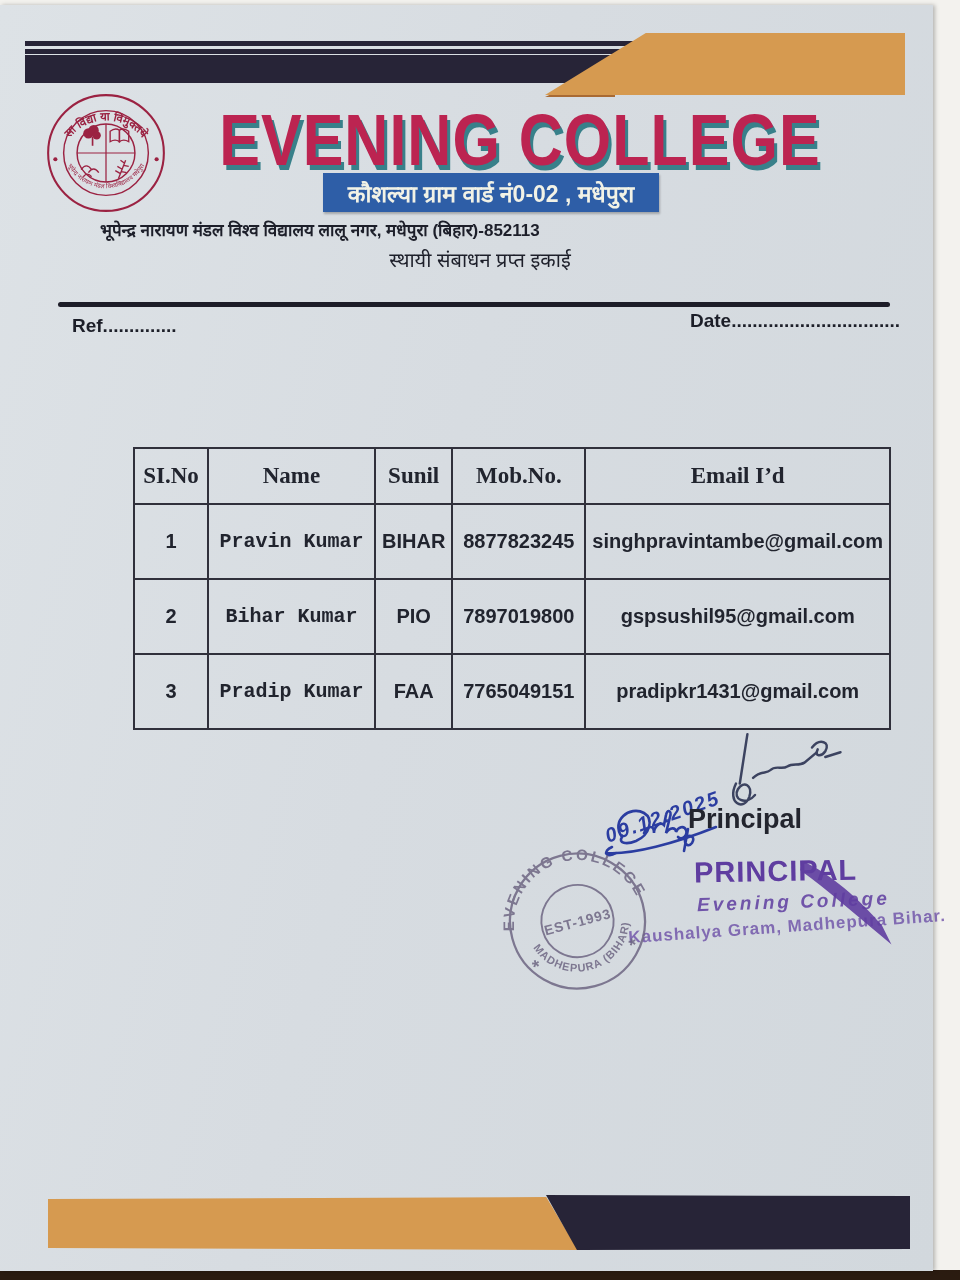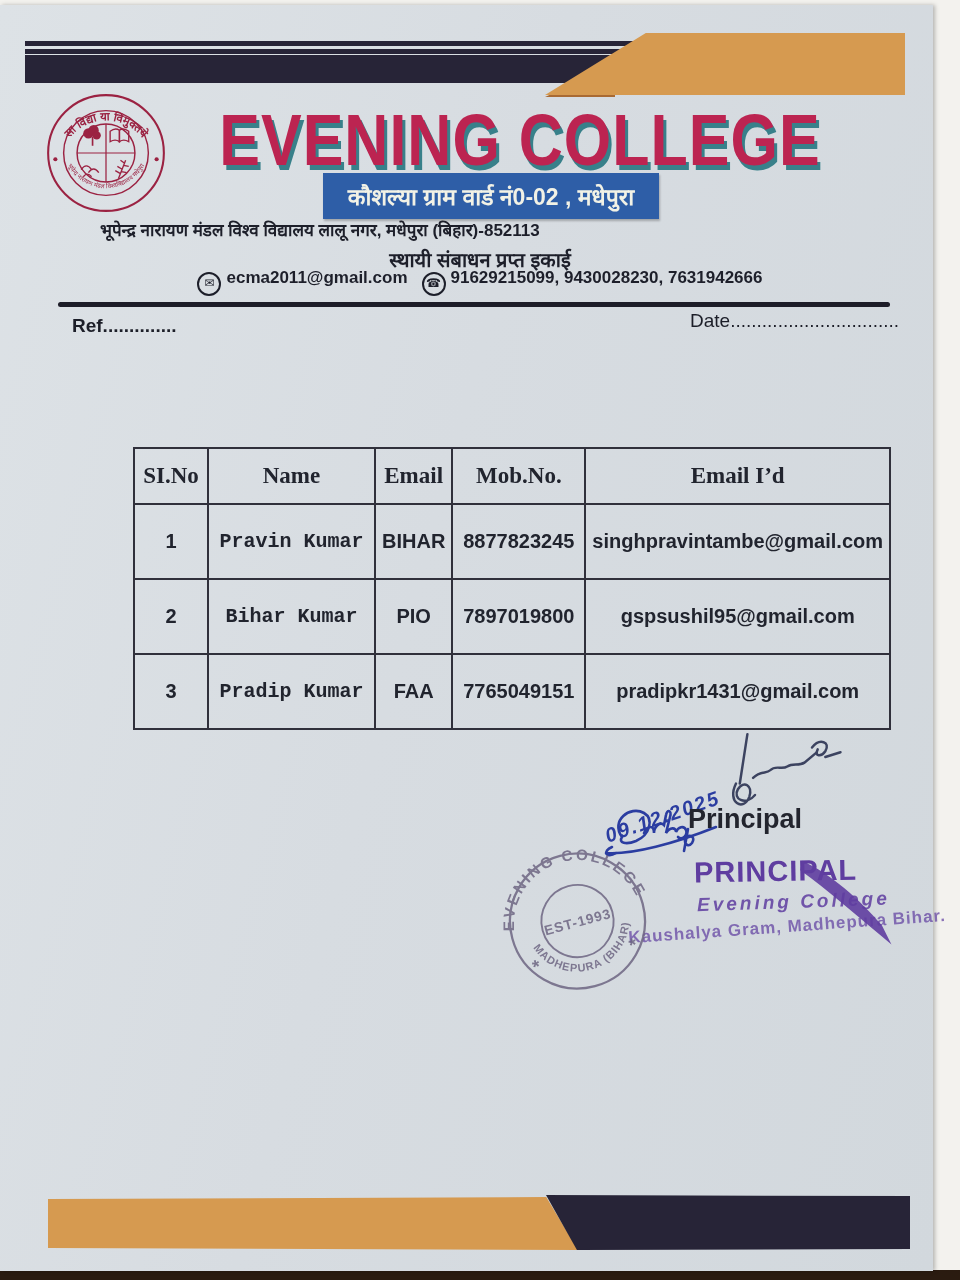--- a/index.html
+++ b/index.html
@@ -18,34 +18,34 @@
     clip-path:polygon(0 0,100% 0,94% 100%,0 100%);}
   .orange-shadow{position:absolute;left:545px;top:60px;width:70px;height:32px;background:#a96a33;
     clip-path:polygon(100% 0,100% 100%,0 100%);}
   .orange-band{position:absolute;left:545px;top:28px;width:360px;height:62px;background:#d69a50;
     clip-path:polygon(28% 0,100% 0,100% 100%,0 100%);}
   
   .title{position:absolute;left:150px;top:94px;width:740px;text-align:center;
     font-weight:700;font-size:61px;letter-spacing:1px;color:#bc2451;white-space:nowrap;
     transform:scaleY(1.18);transform-origin:top;
     text-shadow:3px 4px 0 #38808a;}
-  .addr-box{position:absolute;left:323px;top:168px;width:336px;height:46px;background:#2e5ea7;
+  .addr-box{position:absolute;left:323px;top:168px;width:336px;height:39px;background:#2e5ea7;
     color:#f2f2e6;font-weight:700;font-size:23px;display:flex;align-items:center;justify-content:center;
     box-shadow:1px 2px 2px rgba(0,0,0,.25);white-space:nowrap;}
   .univ-line{position:absolute;left:100px;top:213px;width:760px;
     font-weight:700;font-size:17px;color:#1d1f2a;white-space:nowrap;}
   .unit-line{position:absolute;left:220px;top:241px;width:520px;text-align:center;
-    font-weight:700;font-size:20px;color:#1d1f2a;white-space:nowrap;}
+    font-weight:400;font-size:20px;color:#1d1f2a;white-space:nowrap;}
   .contact-line{position:absolute;left:150px;top:263px;width:660px;text-align:center;
     font-weight:700;font-size:17px;color:#1d1f2a;white-space:nowrap;}
   .cicon{display:inline-block;width:20px;height:20px;border:2px solid #1d1f2a;border-radius:50%;
     font-size:12px;line-height:19px;text-align:center;vertical-align:-4px;margin:0 5px 0 14px;font-weight:400;}
   .rule{position:absolute;left:58px;top:297px;width:832px;height:5px;background:#1d1d28;border-radius:3px;}
   .ref{position:absolute;left:72px;top:310px;font-weight:700;font-size:19px;color:#1c1e28;}
-  .date{position:absolute;left:690px;top:305px;font-weight:400;font-size:19px;color:#1c1e28;}
+  .date{position:absolute;left:690px;top:305px;font-weight:700;font-size:19px;color:#1c1e28;}
   
   table.contacts{position:absolute;left:133px;top:442px;border-collapse:collapse;table-layout:fixed;
     color:#21242e;}
   table.contacts td,table.contacts th{border:2px solid #30303b;overflow:hidden;}
   table.contacts th{font-family:"Liberation Serif",serif;font-weight:700;font-size:23px;height:34px;padding:10px 2px;}
   table.contacts td{font-weight:700;font-size:20px;height:73px;padding:0 6px;text-align:center;}
   td.l,th.l{text-align:left;padding-left:12px;font-family:Liberation Mono, monospace;}
   td.email{font-size:19px;text-align:left;padding-left:12px;margin-top:41px;}
   
   .principal-printed{position:absolute;left:688px;top:799px;font-weight:700;font-size:27px;color:#23252e;}
@@ -118,39 +118,38 @@
         <g stroke="#9b2242" fill="none" stroke-width="1.3">
           <path d="M72 85 L79 67 M74 80 l-5 -3 M76 76 l-5 -3 M75 78 l5 1 M77 72 l5 1 M78 70 l-4 -3"></path>
         </g>
       </svg>
     </div>
 
     <div class="title">EVENING COLLEGE</div>
     <div class="addr-box">कौशल्या ग्राम वार्ड नं0-02 , मधेपुरा</div>
     <div class="univ-line">भूपेन्द्र नारायण मंडल विश्व विद्यालय लालू नगर, मधेपुरा (बिहार)-852113</div>
     <div class="unit-line">स्थायी संबाधन प्रप्त इकाई</div>
-    <div class="contact-line"><span class="cicon" style="margin-left:0">✉</span><span>ecma2011@gmail.com</span><span class="cicon">☎</span><span>91629215099, 9430028230, 7631942666</span></div>
 
     <div class="rule"></div>
     <div class="ref">Ref..............</div>
     <div class="date">Date................................</div>
 
     <table class="contacts">
       <colgroup>
           <col style="width:74px">
           <col style="width:167px">
           <col style="width:70px">
           <col style="width:133px">
           <col style="width:298px">
         </colgroup>
       <thead>
         <tr>
           <th>SI.No</th>
           <th>Name</th>
-          <th>Email</th>
+          <th>Sunil</th>
           <th>Mob.No.</th>
           <th>Email I’d</th>
         </tr>
       </thead>
       <tbody>
         <tr>
           <td>1</td>
           <td class="l">Pravin Kumar</td>
           <td>BIHAR</td>
           <td>8877823245</td>

